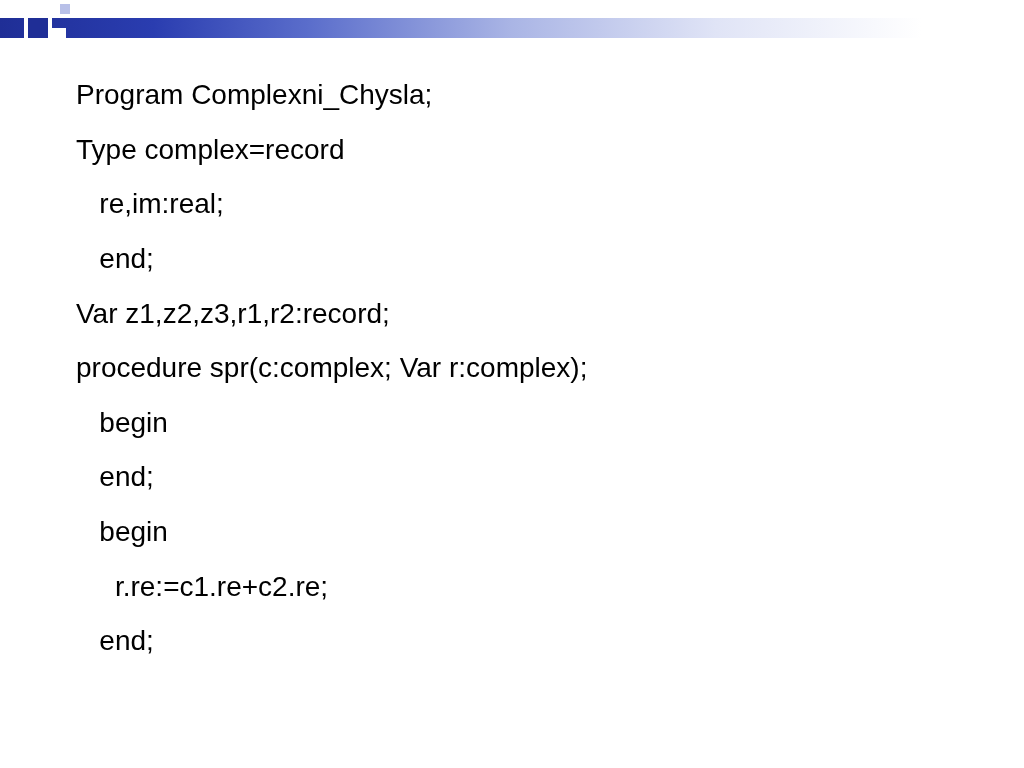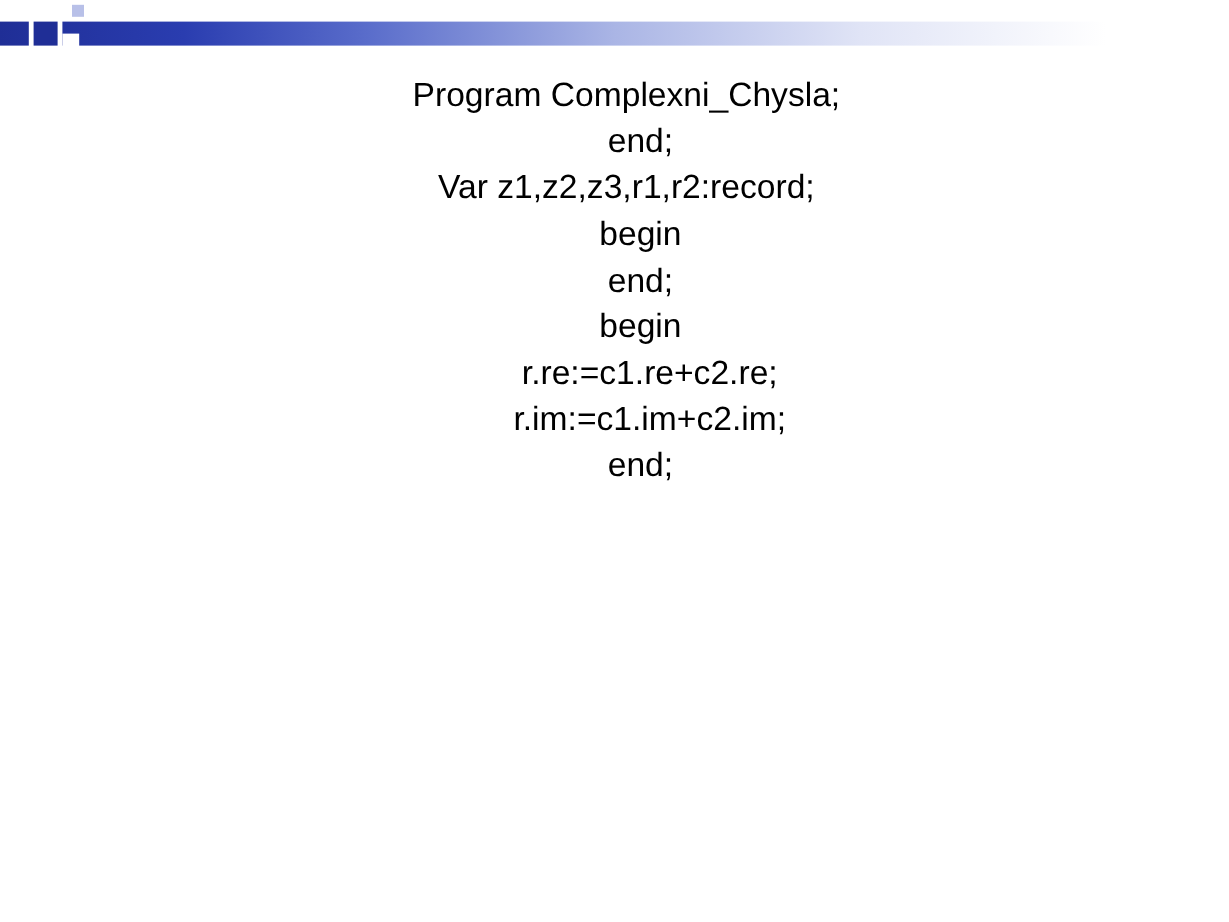--- a/index.html
+++ b/index.html
@@ -54,38 +54,39 @@
   .content {
     position: absolute;
     top: 60px;
     left: 60px;
     right: 40px;
     font-size: 28px;
     line-height: 1.38;
     color: #000000;
   }
   .content p {
-    margin: 0;
+    margin: 16px;
     white-space: pre;
-    text-align: center;
   }
 </style>
 </head>
 <body>
 
 <div class="slide">
   <div class="top-bar"></div>
   <div class="sq sq-big"></div>
   <div class="sq sq-small-1"></div>
   <div class="sq sq-small-2"></div>
 
   <div class="content">
     <p>Program Complexni_Chysla;</p>
+    <p>Type complex=record</p>
+    <p>   re,im:real;</p>
     <p>   end;</p>
     <p>Var z1,z2,z3,r1,r2:record;</p>
+    <p>procedure spr(c:complex; Var r:complex);</p>
     <p>   begin</p>
     <p>   end;</p>
     <p>   begin</p>
     <p>     r.re:=c1.re+c2.re;</p>
-    <p>     r.im:=c1.im+c2.im;</p>
     <p>   end;</p>
   </div>
 </div>
 
 </body></html>

